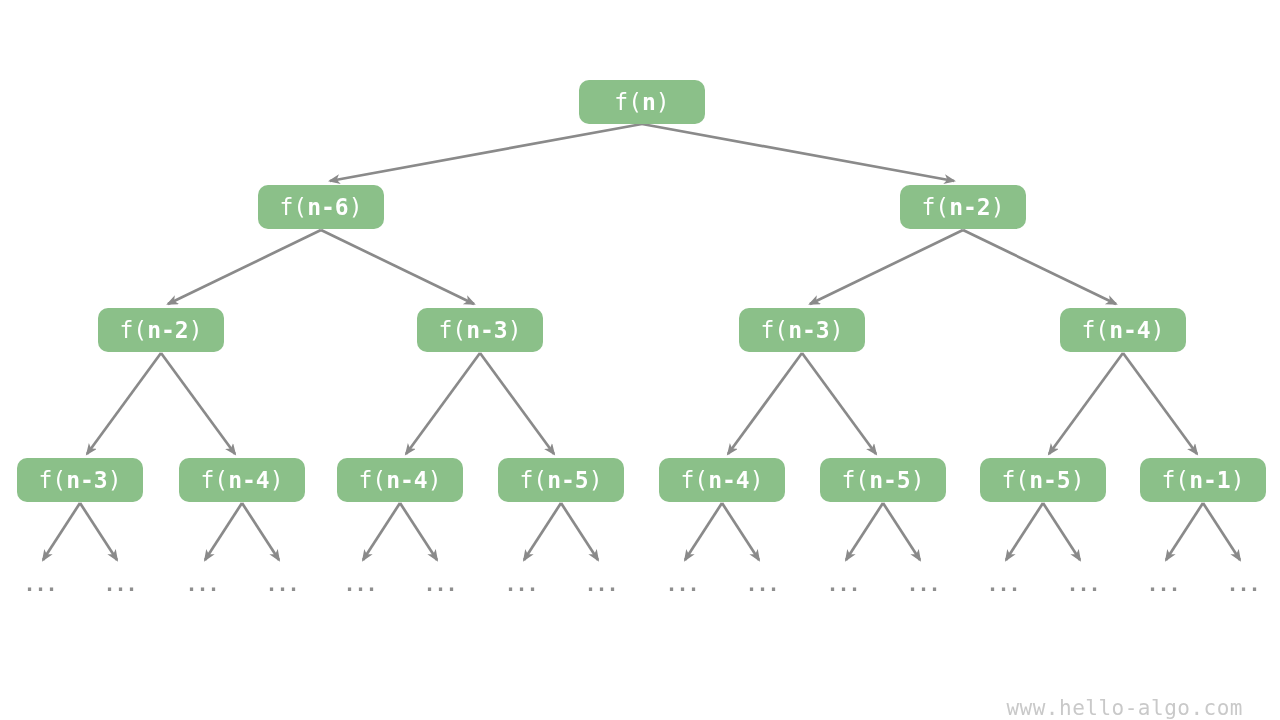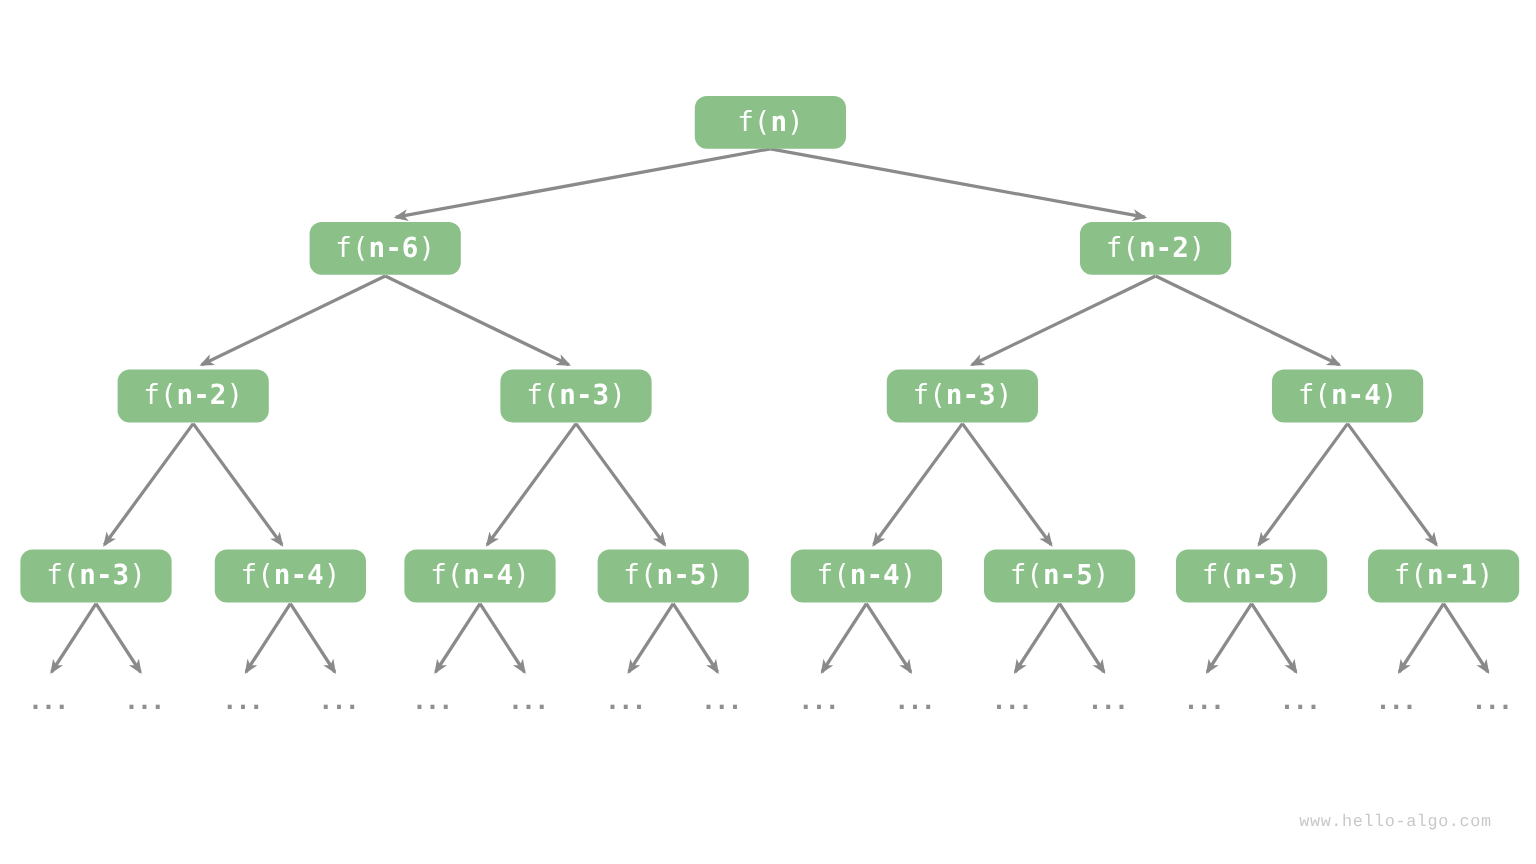--- a/index.html
+++ b/index.html
@@ -52,25 +52,24 @@
     top: 0;
     text-align: center;
     color: var(--ellipsis);
     font-size: 20px;
     font-weight: bold;
     letter-spacing: -1px;
     line-height: 1;
   }
   .watermark {
     position: absolute;
-    right: 37px; top: 677px;
+    right: 37px; top: 696px;
     color: var(--watermark);
-    font-size: 14px;
+    font-size: 21px;
     letter-spacing: 0.5px;
-    font-family: Liberation Mono, monospace;
   }
 </style>
 </head>
 <body>
 
 <div class="stage">
 
   <svg class="edges" viewBox="0 0 1280 720" xmlns="http://www.w3.org/2000/svg">
     <defs>
       <marker id="ah" markerUnits="userSpaceOnUse" markerWidth="16" markerHeight="14" refX="10" refY="5" orient="auto">

